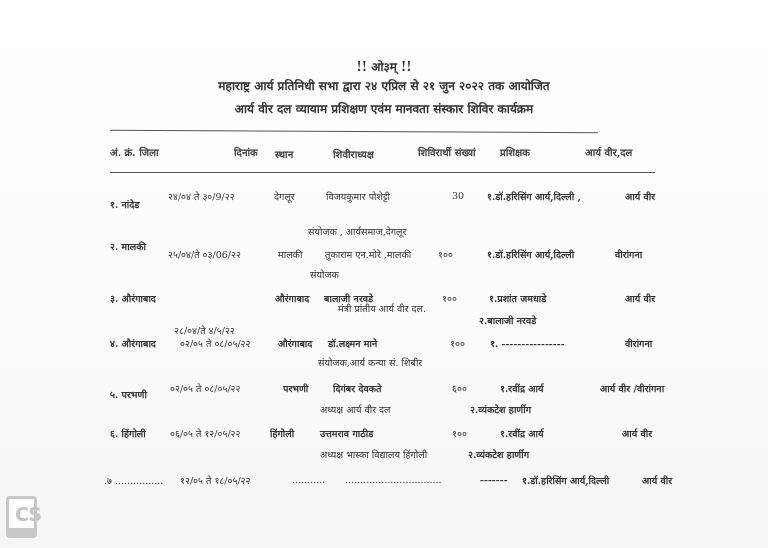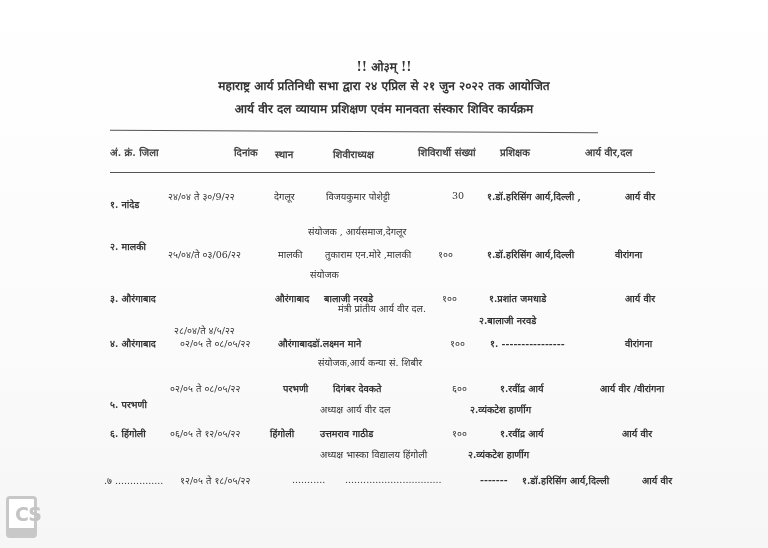--- a/index.html
+++ b/index.html
@@ -75,29 +75,29 @@
     <div class="abs cell" style="left:442px;top:292px;">१००</div>
     <div class="abs cellb" style="left:489px;top:292px;">१.प्रशांत जमधाडे</div>
     <div class="abs cellb" style="left:479px;top:314px;">२.बालाजी नरवडे</div>
     <div class="abs cellb" style="left:625px;top:292px;">आर्य वीर</div>
   </div>
 
   <div>
     <div class="abs cellb" style="left:110px;top:337px;">४. औरंगाबाद</div>
     <div class="abs cell" style="left:180px;top:337px;">०२/०५ ते ०८/०५/२२</div>
     <div class="abs cellb" style="left:278px;top:337px;">औरंगाबाद</div>
-    <div class="abs cellb" style="left:312px;top:337px;">डॉ.लक्ष्मन माने</div>
+    <div class="abs cellb" style="left:328px;top:337px;">डॉ.लक्ष्मन माने</div>
     <div class="abs cell" style="left:318px;top:356px;">संयोजक,आर्य कन्या सं. शिबीर</div>
     <div class="abs cell" style="left:450px;top:337px;">१००</div>
     <div class="abs cellb" style="left:490px;top:337px;">१. ----------------</div>
     <div class="abs cellb" style="left:625px;top:337px;">वीरांगना</div>
   </div>
 
   <div>
-    <div class="abs cellb" style="left:110px;top:398px;text-align:center;">५. परभणी</div>
+    <div class="abs cellb" style="left:110px;top:388px;text-align:center;">५. परभणी</div>
     <div class="abs cell" style="left:170px;top:382px;">०२/०५ ते ०८/०५/२२</div>
     <div class="abs cellb" style="left:283px;top:382px;">परभणी</div>
     <div class="abs cellb" style="left:333px;top:382px;">दिगंबर देवकते</div>
     <div class="abs cell" style="left:320px;top:403px;">अध्यक्ष आर्य वीर दल</div>
     <div class="abs cell" style="left:452px;top:382px;">६००</div>
     <div class="abs cellb" style="left:500px;top:382px;">१.रवींद्र आर्य</div>
     <div class="abs cellb" style="left:470px;top:403px;">२.व्यंकटेश हार्णीग</div>
     <div class="abs cellb" style="left:600px;top:382px;">आर्य वीर /वीरांगना</div>
   </div>
 

